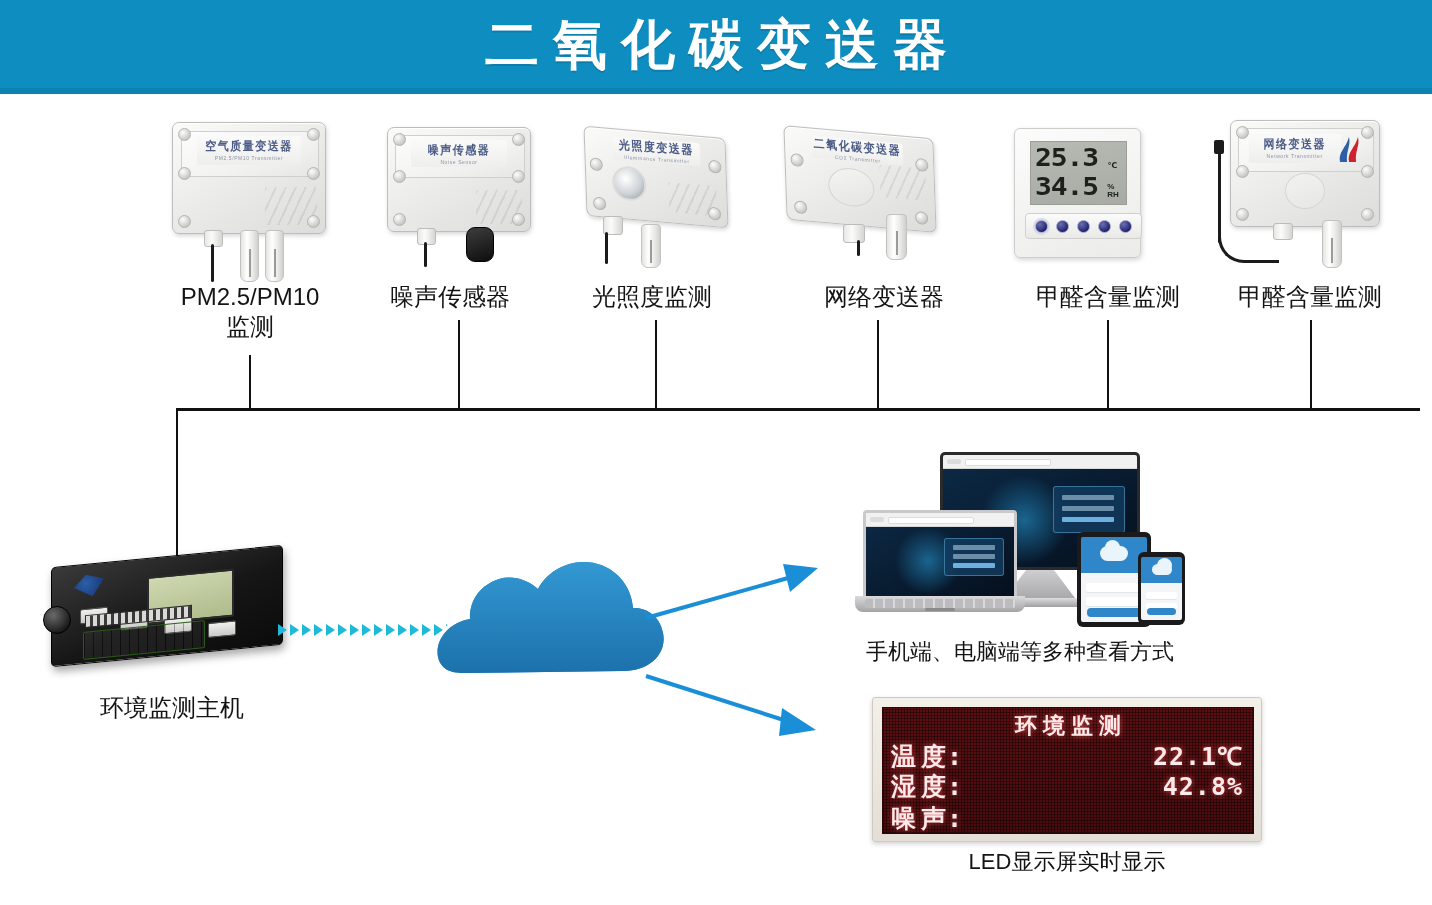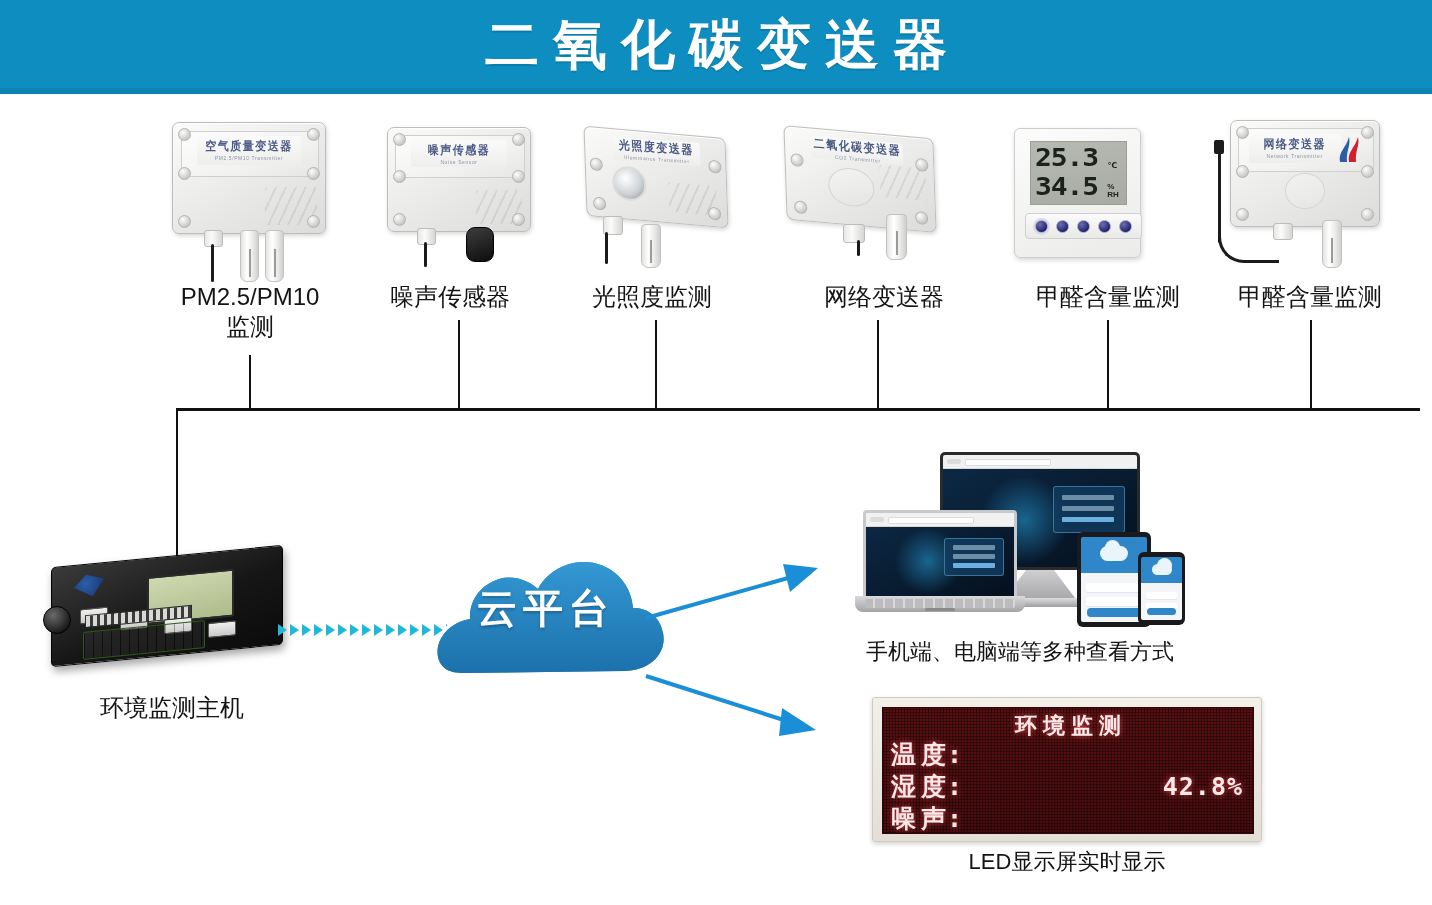--- a/index.html
+++ b/index.html
@@ -390,21 +390,20 @@
              C213 55 190 36 164 37 C144 38 128 49 120 64
              C110 55 95 50 81 54 C62 60 51 76 52 94
              C30 98 17 115 20 132 C23 145 34 148 45 148 Z" fill="url(#cg)"></path>
     <defs>
       <linearGradient id="cg" x1="0" y1="0" x2="0" y2="1">
         <stop offset="0%" stop-color="#3398d3"></stop>
         <stop offset="100%" stop-color="#1c71ab"></stop>
       </linearGradient>
     </defs>
   </svg>
-  <div class="cloud-text">云平台</div>
 </div>
 
 <svg class="arrow-svg" width="240" height="200">
   <line x1="6" y1="78" x2="155" y2="36" stroke="#1a8fd8" stroke-width="4"></line>
   <polygon points="178,28 143,24 150,52" fill="#1a8fd8"></polygon>
   <line x1="6" y1="136" x2="150" y2="182" stroke="#1a8fd8" stroke-width="4"></line>
   <polygon points="176,190 142,168 139,196" fill="#1a8fd8"></polygon>
 </svg>
 
 <div class="cluster">
@@ -456,20 +455,21 @@
   </div>
 </div>
 <div class="lbl lbl2" style="left:820px;top:638px;width:400px;">手机端、电脑端等多种查看方式</div>
 
 <div class="led-frame">
   <div class="led-screen">
     <div class="led-title">环境监测</div>
     <div class="led-line" style="top:30px;">
       <span class="led-key">温</span>
       <span class="led-mid" style="flex:0 0 70px;text-align:left;">度:</span>
+      <span class="led-mid">22.1℃</span>
     </div>
     <div class="led-line" style="top:62px;">
       <span class="led-key">湿</span>
       <span class="led-mid" style="flex:0 0 70px;text-align:left;">度:</span>
       <span class="led-mid">42.8%</span>
     </div>
     <div class="led-line" style="top:94px;">
       <span class="led-key">噪</span>
       <span class="led-mid" style="flex:0 0 70px;text-align:left;">声:</span>
     </div>

